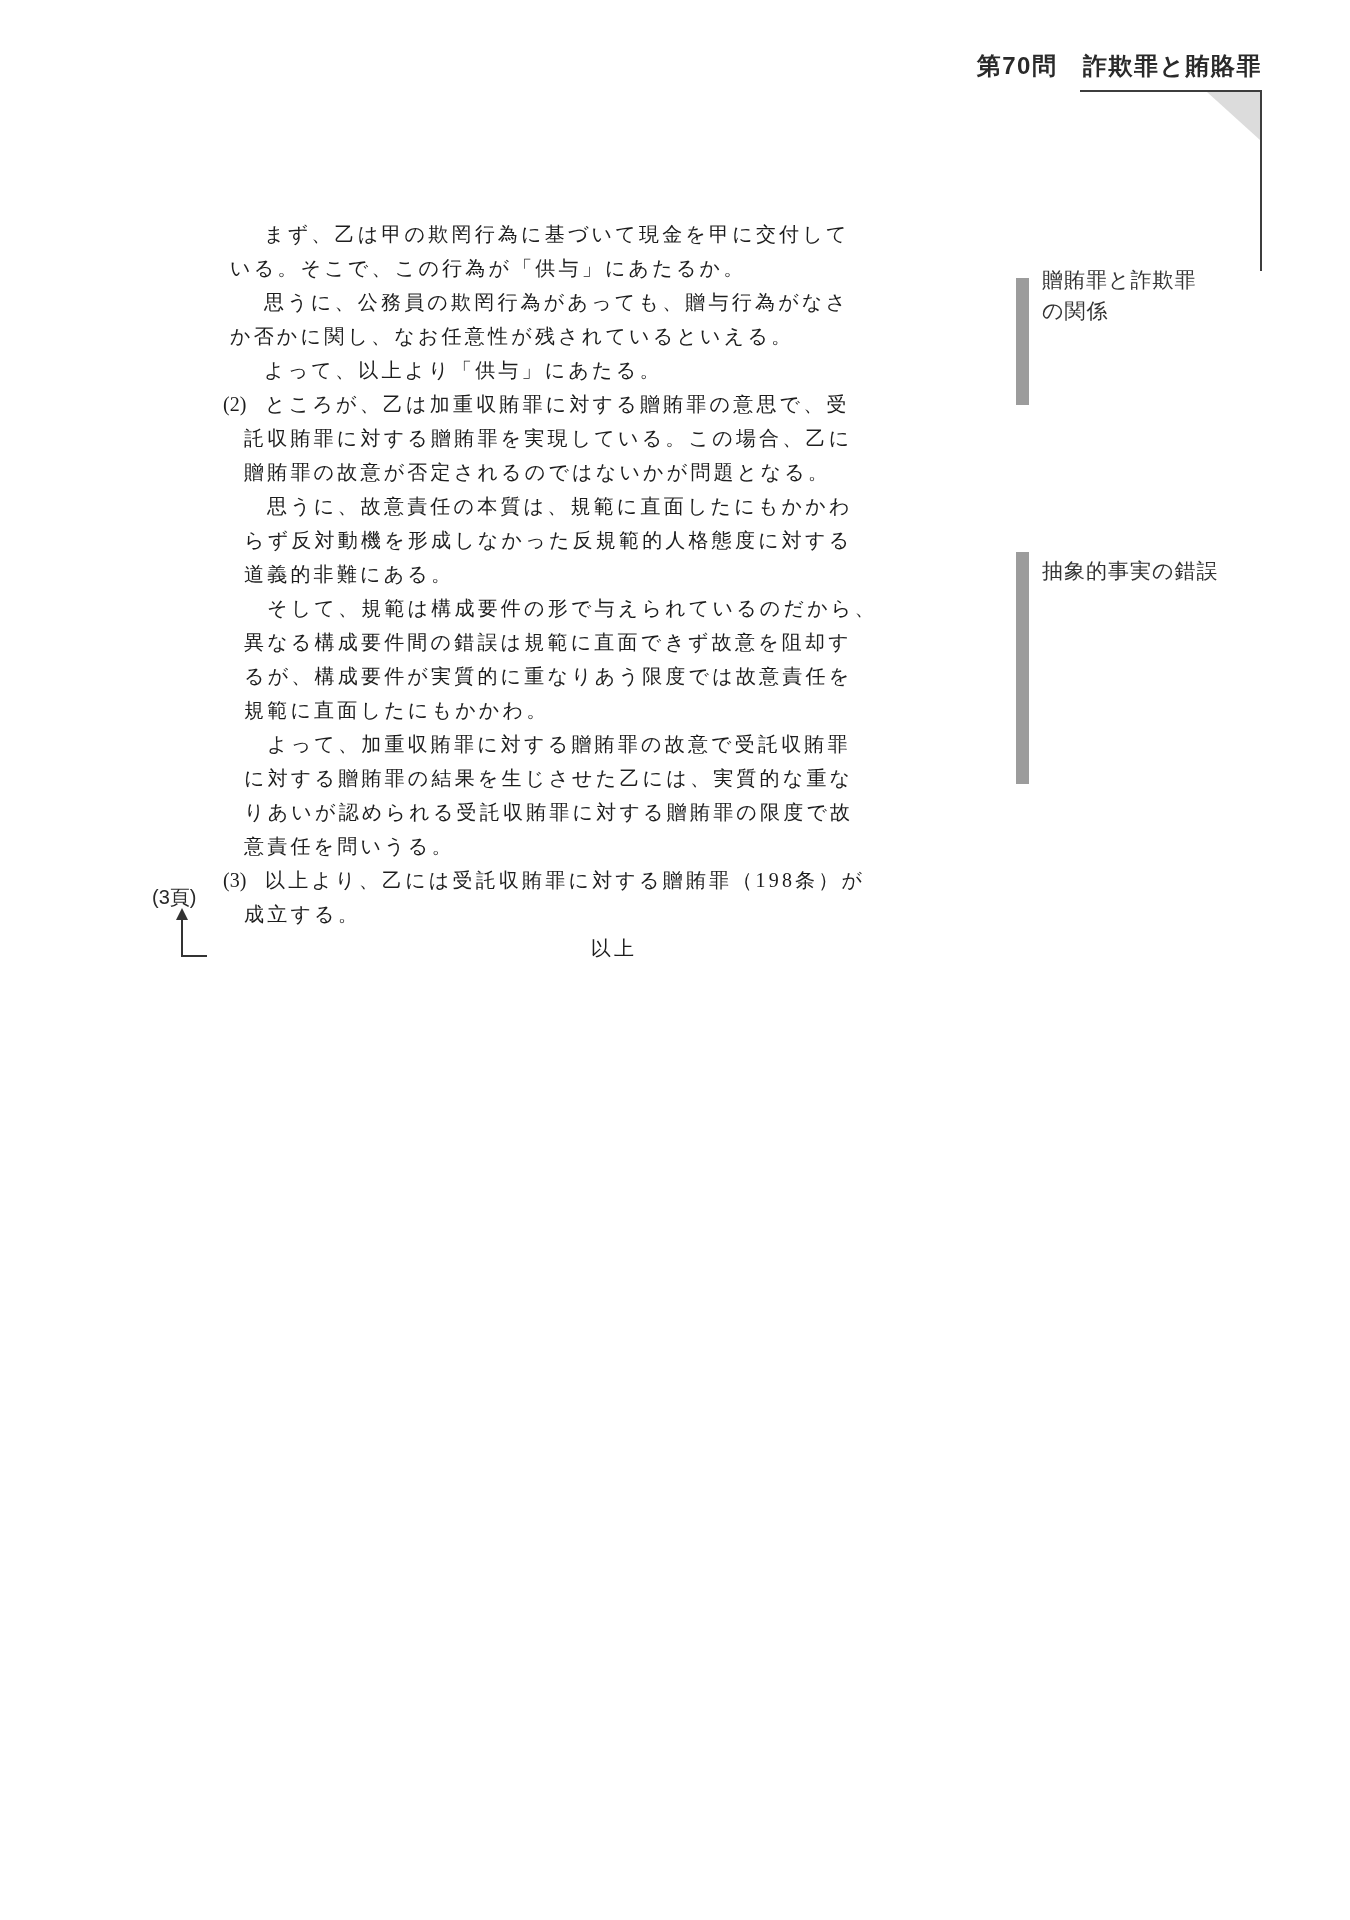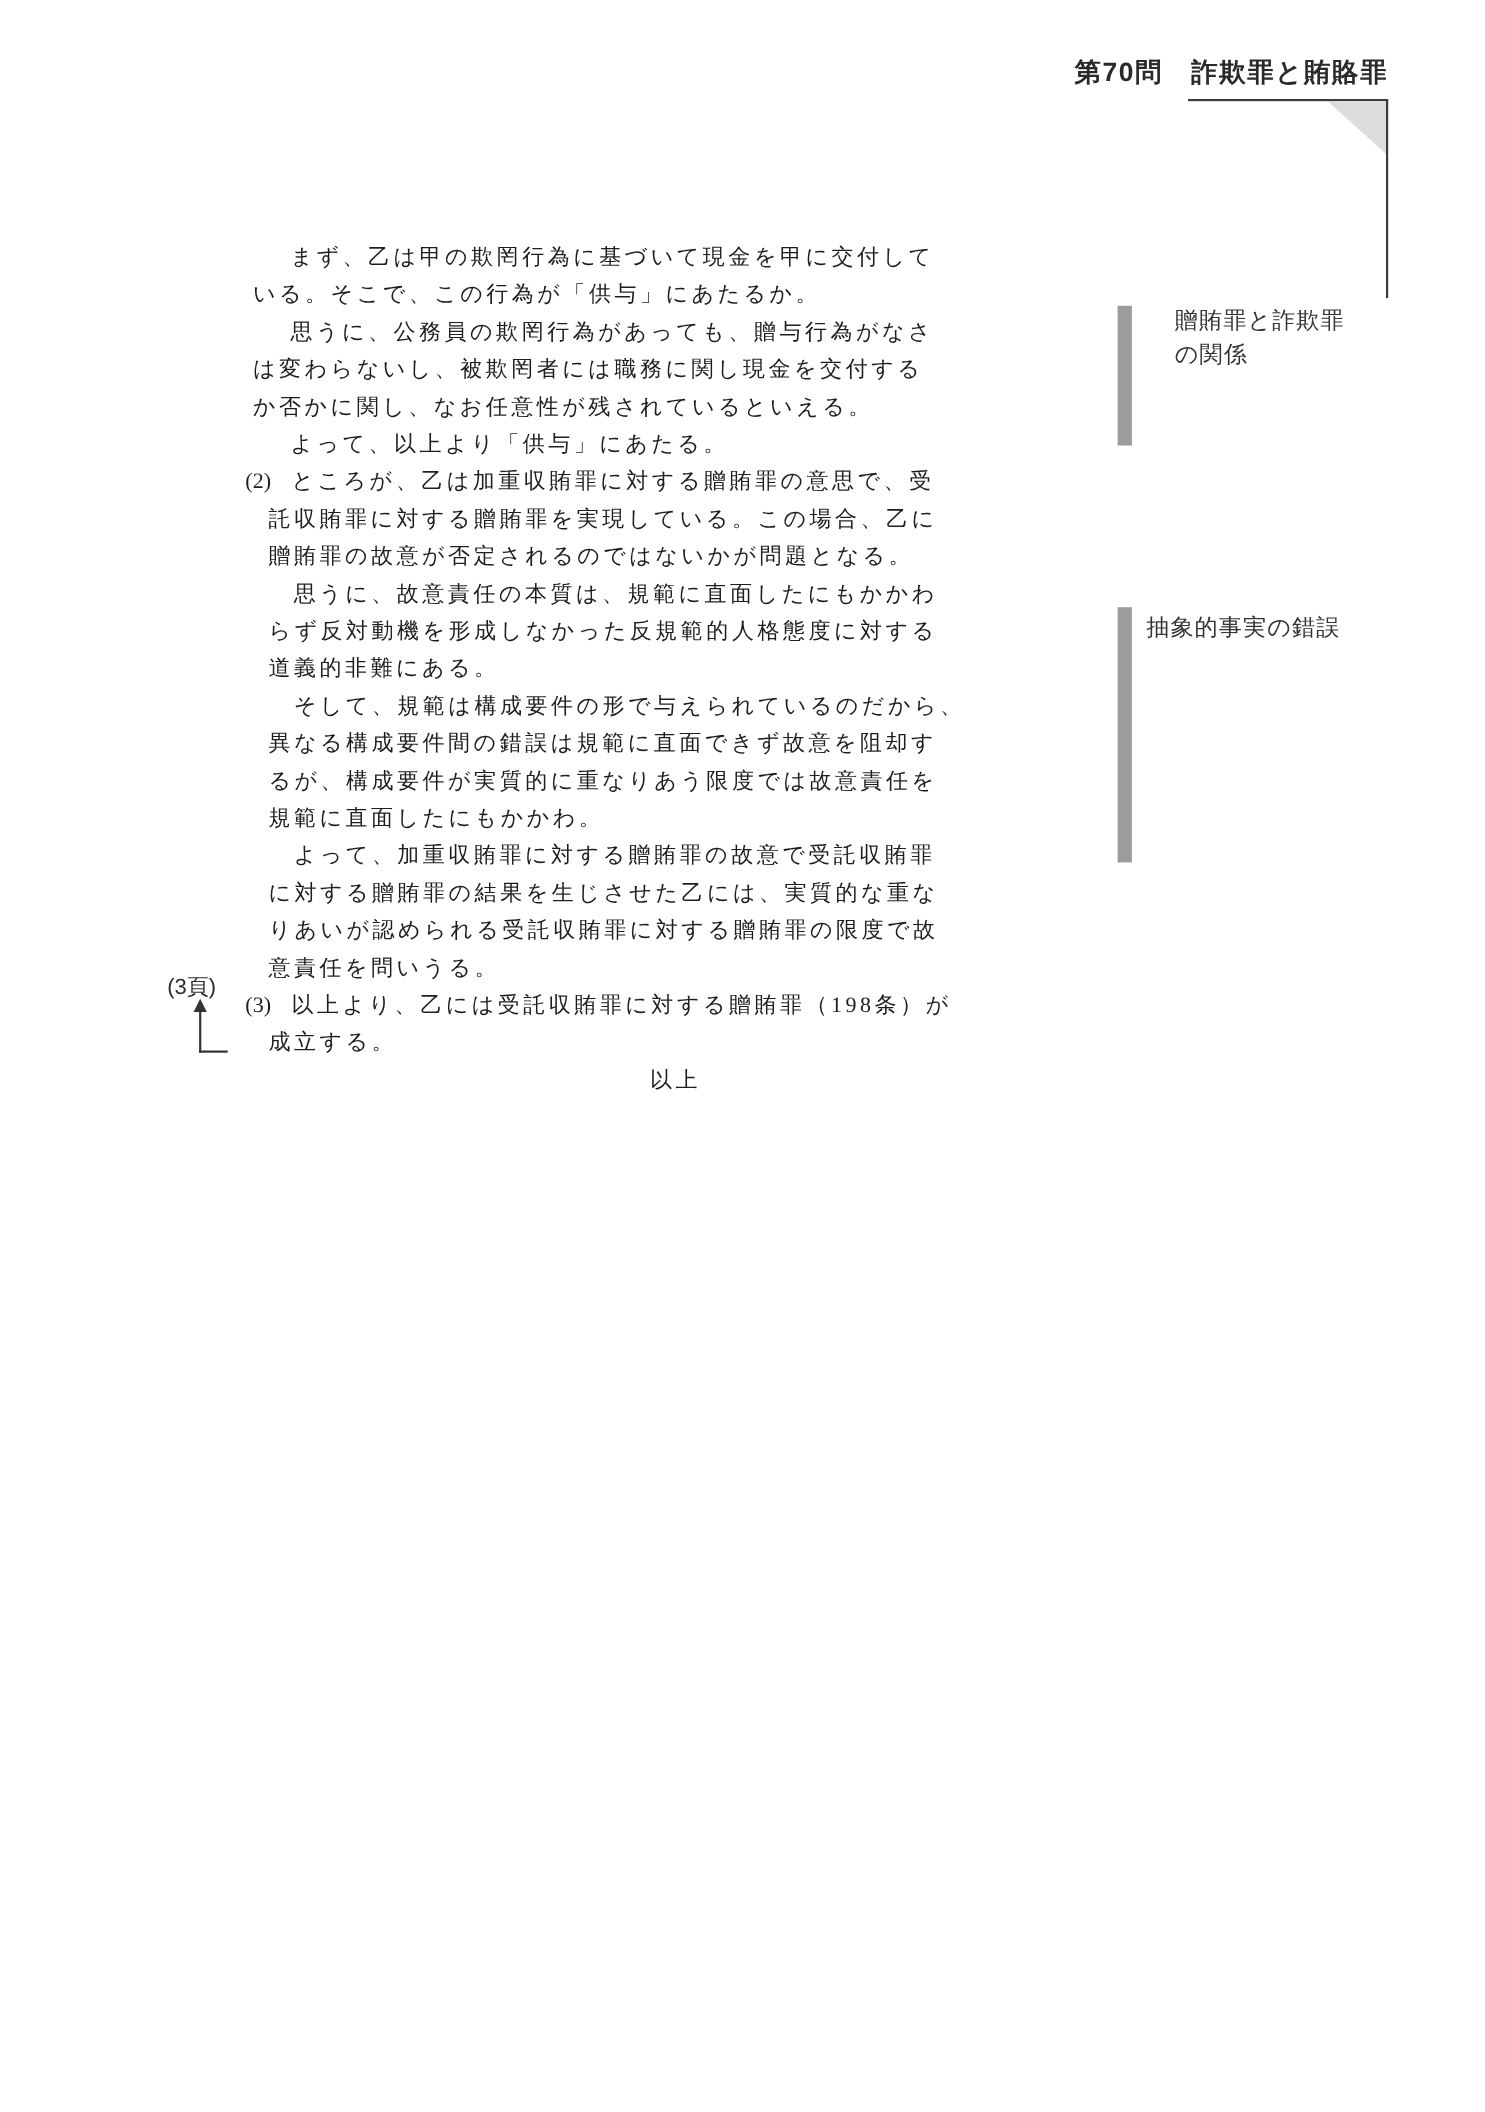--- a/index.html
+++ b/index.html
@@ -75,21 +75,21 @@
   .margin-note {
     position: absolute;
     left: 1042px;
     font-family: "Liberation Sans", "DejaVu Sans", sans-serif;
     font-size: 21px;
     line-height: 31px;
     letter-spacing: 1px;
     color: #333333;
     white-space: nowrap;
   }
-  .note-1 { top: 276px; margin-left: 26px; }
+  .note-1 { top: 264px; }
   .note-2 { top: 555px; }
 
   
   .page-ref-label {
     position: absolute;
     left: 152px; top: 884px;
     font-family: "Liberation Sans", "DejaVu Sans", sans-serif;
     font-size: 20px;
     color: #2a2a2a;
     white-space: nowrap;
@@ -164,21 +164,20 @@
   </div>
   <div class="margin-bar bar-2"></div>
   <div class="margin-note note-2">
     <div>抽象的事実の錯誤</div>
   </div>
 
   <div class="body-text">
     <div class="line p1">まず、乙は甲の欺罔行為に基づいて現金を甲に交付して</div>
     <div class="line">いる。そこで、この行為が「供与」にあたるか。</div>
     <div class="line p1">思うに、公務員の欺罔行為があっても、贈与行為がなさ</div>
-    <div class="line">は変わらないし、被欺罔者には職務に関し現金を交付する</div>
     <div class="line">か否かに関し、なお任意性が残されているといえる。</div>
     <div class="line p1">よって、以上より「供与」にあたる。</div>
     <div class="line item"><span class="marker">(2)</span><span>ところが、乙は加重収賄罪に対する贈賄罪の意思で、受</span></div>
     <div class="line c1">託収賄罪に対する贈賄罪を実現している。この場合、乙に</div>
     <div class="line c1">贈賄罪の故意が否定されるのではないかが問題となる。</div>
     <div class="line p2">思うに、故意責任の本質は、規範に直面したにもかかわ</div>
     <div class="line c1">らず反対動機を形成しなかった反規範的人格態度に対する</div>
     <div class="line c1">道義的非難にある。</div>
     <div class="line p2">そして、規範は構成要件の形で与えられているのだから、</div>
     <div class="line c1">異なる構成要件間の錯誤は規範に直面できず故意を阻却す</div>

